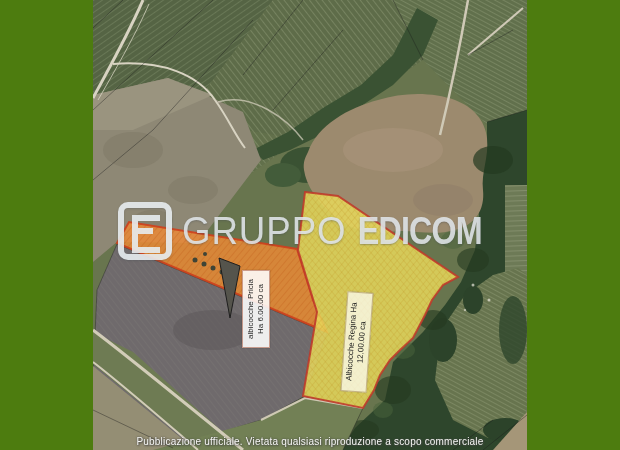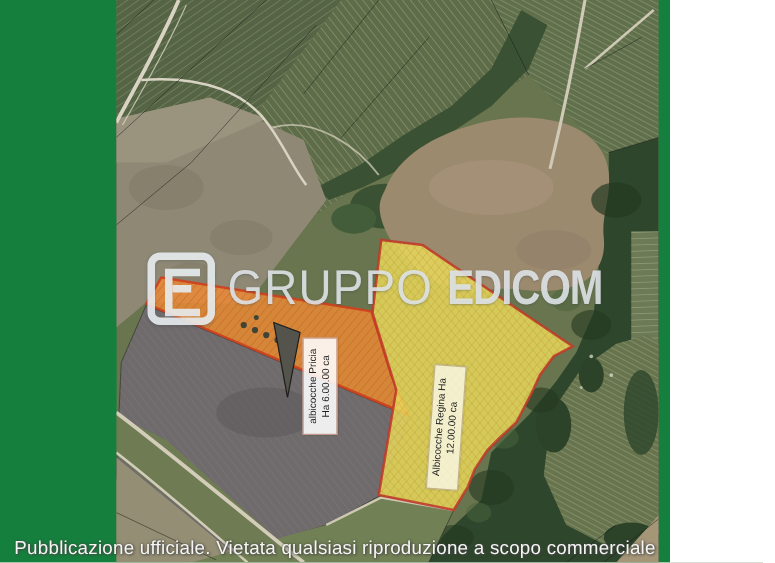--- a/index.html
+++ b/index.html
@@ -1,16 +1,16 @@
 <!DOCTYPE html>
 <html><head>
 <meta charset="utf-8">
 <style>
   html,body{margin:0;padding:0;background:#ffffff;}
-  .canvas{position:relative;width:536px;height:450px;background:#15803d;overflow:hidden;
+  .canvas{position:relative;width:620px;height:450px;background:#4d7c0f;overflow:hidden;
           font-family:"Liberation Sans",sans-serif;}
   .map-viewport{position:absolute;left:93px;top:0;width:434px;height:450px;overflow:hidden;}
   .map-viewport svg{display:block;}
 
   
   .plabel{position:absolute;background:rgba(255,255,255,0.88);
           border:1px solid rgba(165,85,60,0.55);box-shadow:0 0 1px rgba(0,0,0,0.35);}
   .plabel .rot{position:absolute;left:50%;top:50%;
           transform:translate(-50%,-50%) rotate(-90deg);
           text-align:center;white-space:nowrap;font-size:8px;line-height:10px;
@@ -32,21 +32,21 @@
   .wm-e::after{content:"";position:absolute;left:0;top:7px;width:15px;height:6px;
         background:rgba(231,236,239,0.9);}
   .wm-text{font-size:39px;color:rgba(226,231,234,0.88);white-space:nowrap;
            text-shadow:0 1px 2px rgba(70,75,80,0.4);letter-spacing:1px;
            transform:scaleX(0.94);transform-origin:left center;}
   .wm-text .bold{font-weight:700;letter-spacing:-1px;display:inline-block;
            transform:scaleX(0.88);transform-origin:left center;}
 
   
   .disclaimer{position:absolute;left:0;right:0;bottom:3px;text-align:center;
-           font-size:15px;color:#f6f6f4;letter-spacing:0.2px;
+           font-size:10px;color:#f6f6f4;letter-spacing:0.2px;
            text-shadow:0 0 2px rgba(70,70,70,0.95),1px 1px 2px rgba(70,70,70,0.85);}
 </style>
 </head>
 <body>
 
 <div class="canvas">
 
   <div class="map-viewport">
     <svg width="434" height="450" viewBox="0 0 434 450">
       <defs>

